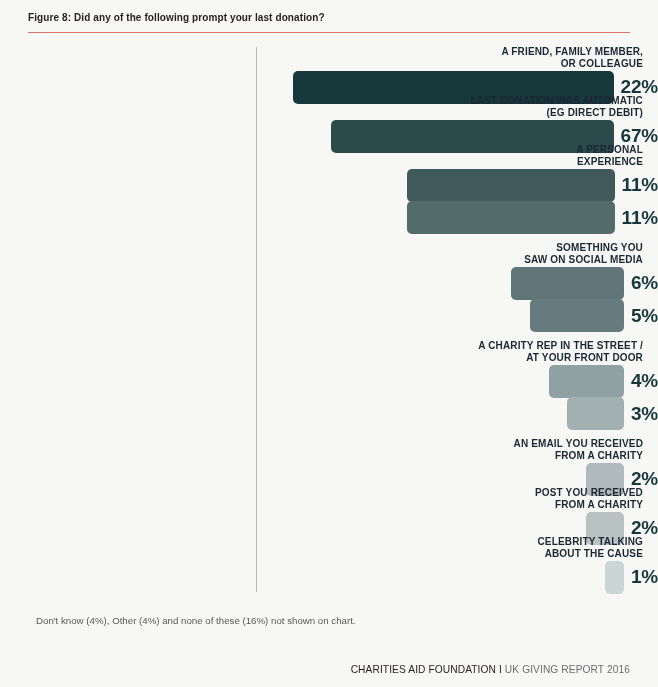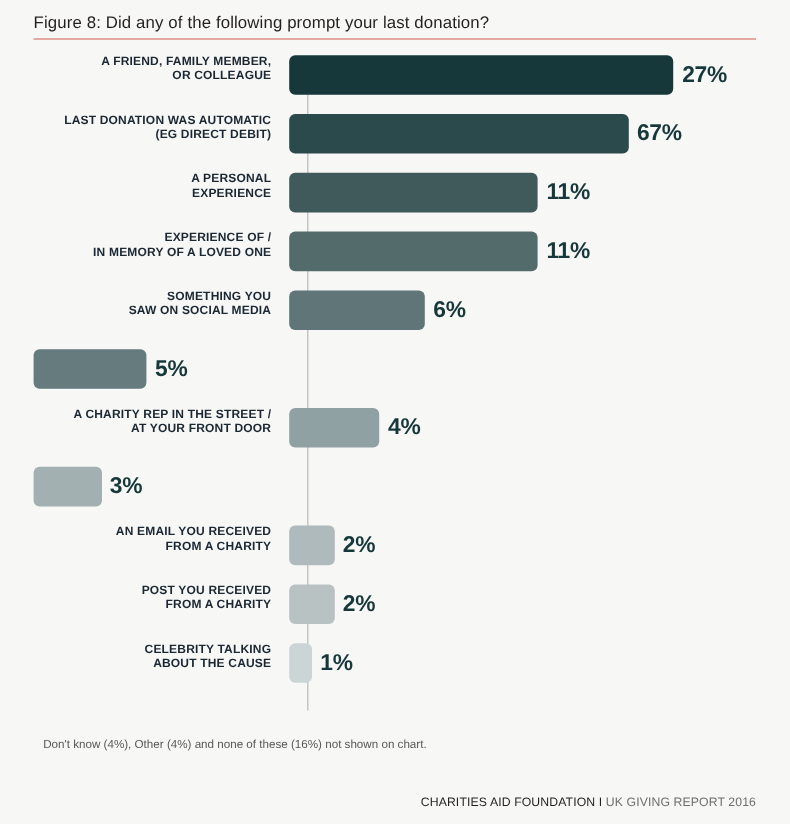--- a/index.html
+++ b/index.html
@@ -18,22 +18,22 @@
     width: 658px;
     height: 687px;
     box-sizing: border-box;
     position: relative;
   }
   
   .title-block {
     padding: 11px 28px 0 28px;
   }
   .fig-title {
-    font-size: 14px;
-    font-weight: normal;
+    font-size: 10px;
+    font-weight: bold;
     color: #231f20;
     letter-spacing: 0.1px;
     line-height: 14px;
     white-space: nowrap;
   }
   .title-rule {
     margin: 7px 0 0 0;
     height: 1px;
     background: #d9766a;
     width: 602px;
@@ -49,21 +49,22 @@
     left: 256px;
     top: 1px;
     width: 1px;
     height: 545px;
     background: #b9b9b7;
   }
   .row {
     position: relative;
     height: 49px;
     display: flex;
-    align-items: flex-start;
+    align-items: flex-end;
+    flex-direction: column;
   }
   .row-label {
     width: 213px;
     text-align: right;
     padding-right: 15px;
     box-sizing: border-box;
     font-size: 10px;
     font-weight: bold;
     color: #1b2733;
     line-height: 12.4px;
@@ -128,21 +129,21 @@
   </div>
 
   <div class="chart">
     <div class="axis-line"></div>
 
     <div class="row">
       <div class="row-label">A FRIEND, FAMILY MEMBER,
 OR COLLEAGUE</div>
       <div class="bar-area">
         <div class="bar" style="width: 320.45px; background: rgb(23, 56, 59);"></div>
-        <div class="bar-value">27%</div>
+        <div class="bar-value">22%</div>
       </div>
     </div>
 
     <div class="row">
       <div class="row-label">LAST DONATION WAS AUTOMATIC
 (EG DIRECT DEBIT)</div>
       <div class="bar-area">
         <div class="bar" style="width: 282.75px; background: rgb(43, 74, 76);"></div>
         <div class="bar-value">67%</div>
       </div>
@@ -151,22 +152,20 @@
     <div class="row">
       <div class="row-label">A PERSONAL
 EXPERIENCE</div>
       <div class="bar-area">
         <div class="bar" style="width: 207.35px; background: rgb(64, 89, 90);"></div>
         <div class="bar-value">11%</div>
       </div>
     </div>
 
     <div class="row">
-      <div class="row-label">EXPERIENCE OF /
-IN MEMORY OF A LOVED ONE</div>
       <div class="bar-area">
         <div class="bar" style="width: 207.35px; background: rgb(84, 107, 108);"></div>
         <div class="bar-value">11%</div>
       </div>
     </div>
 
     <div class="row">
       <div class="row-label">SOMETHING YOU
 SAW ON SOCIAL MEDIA</div>
       <div class="bar-area">

